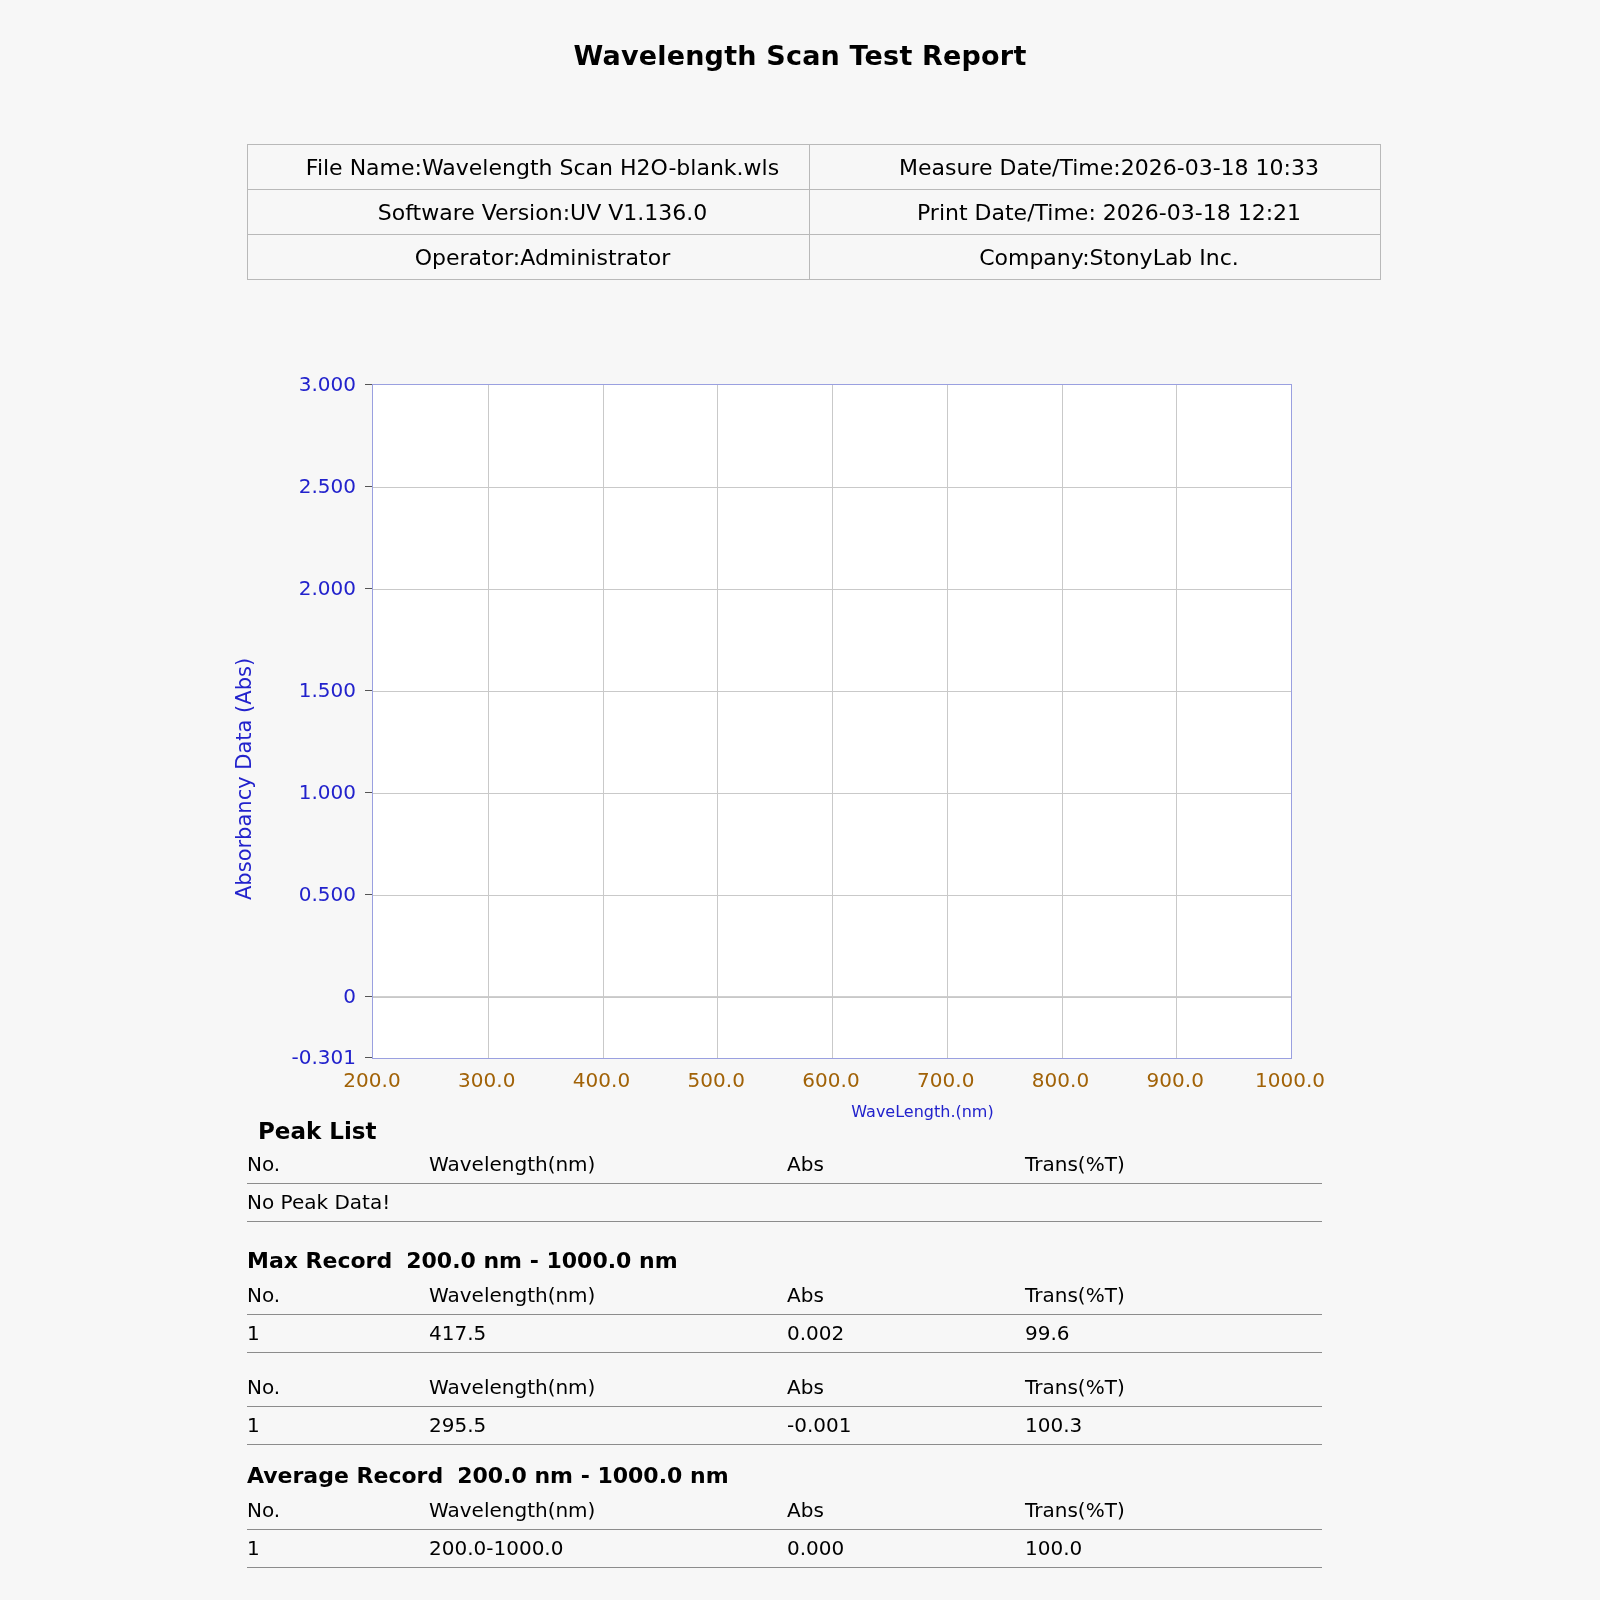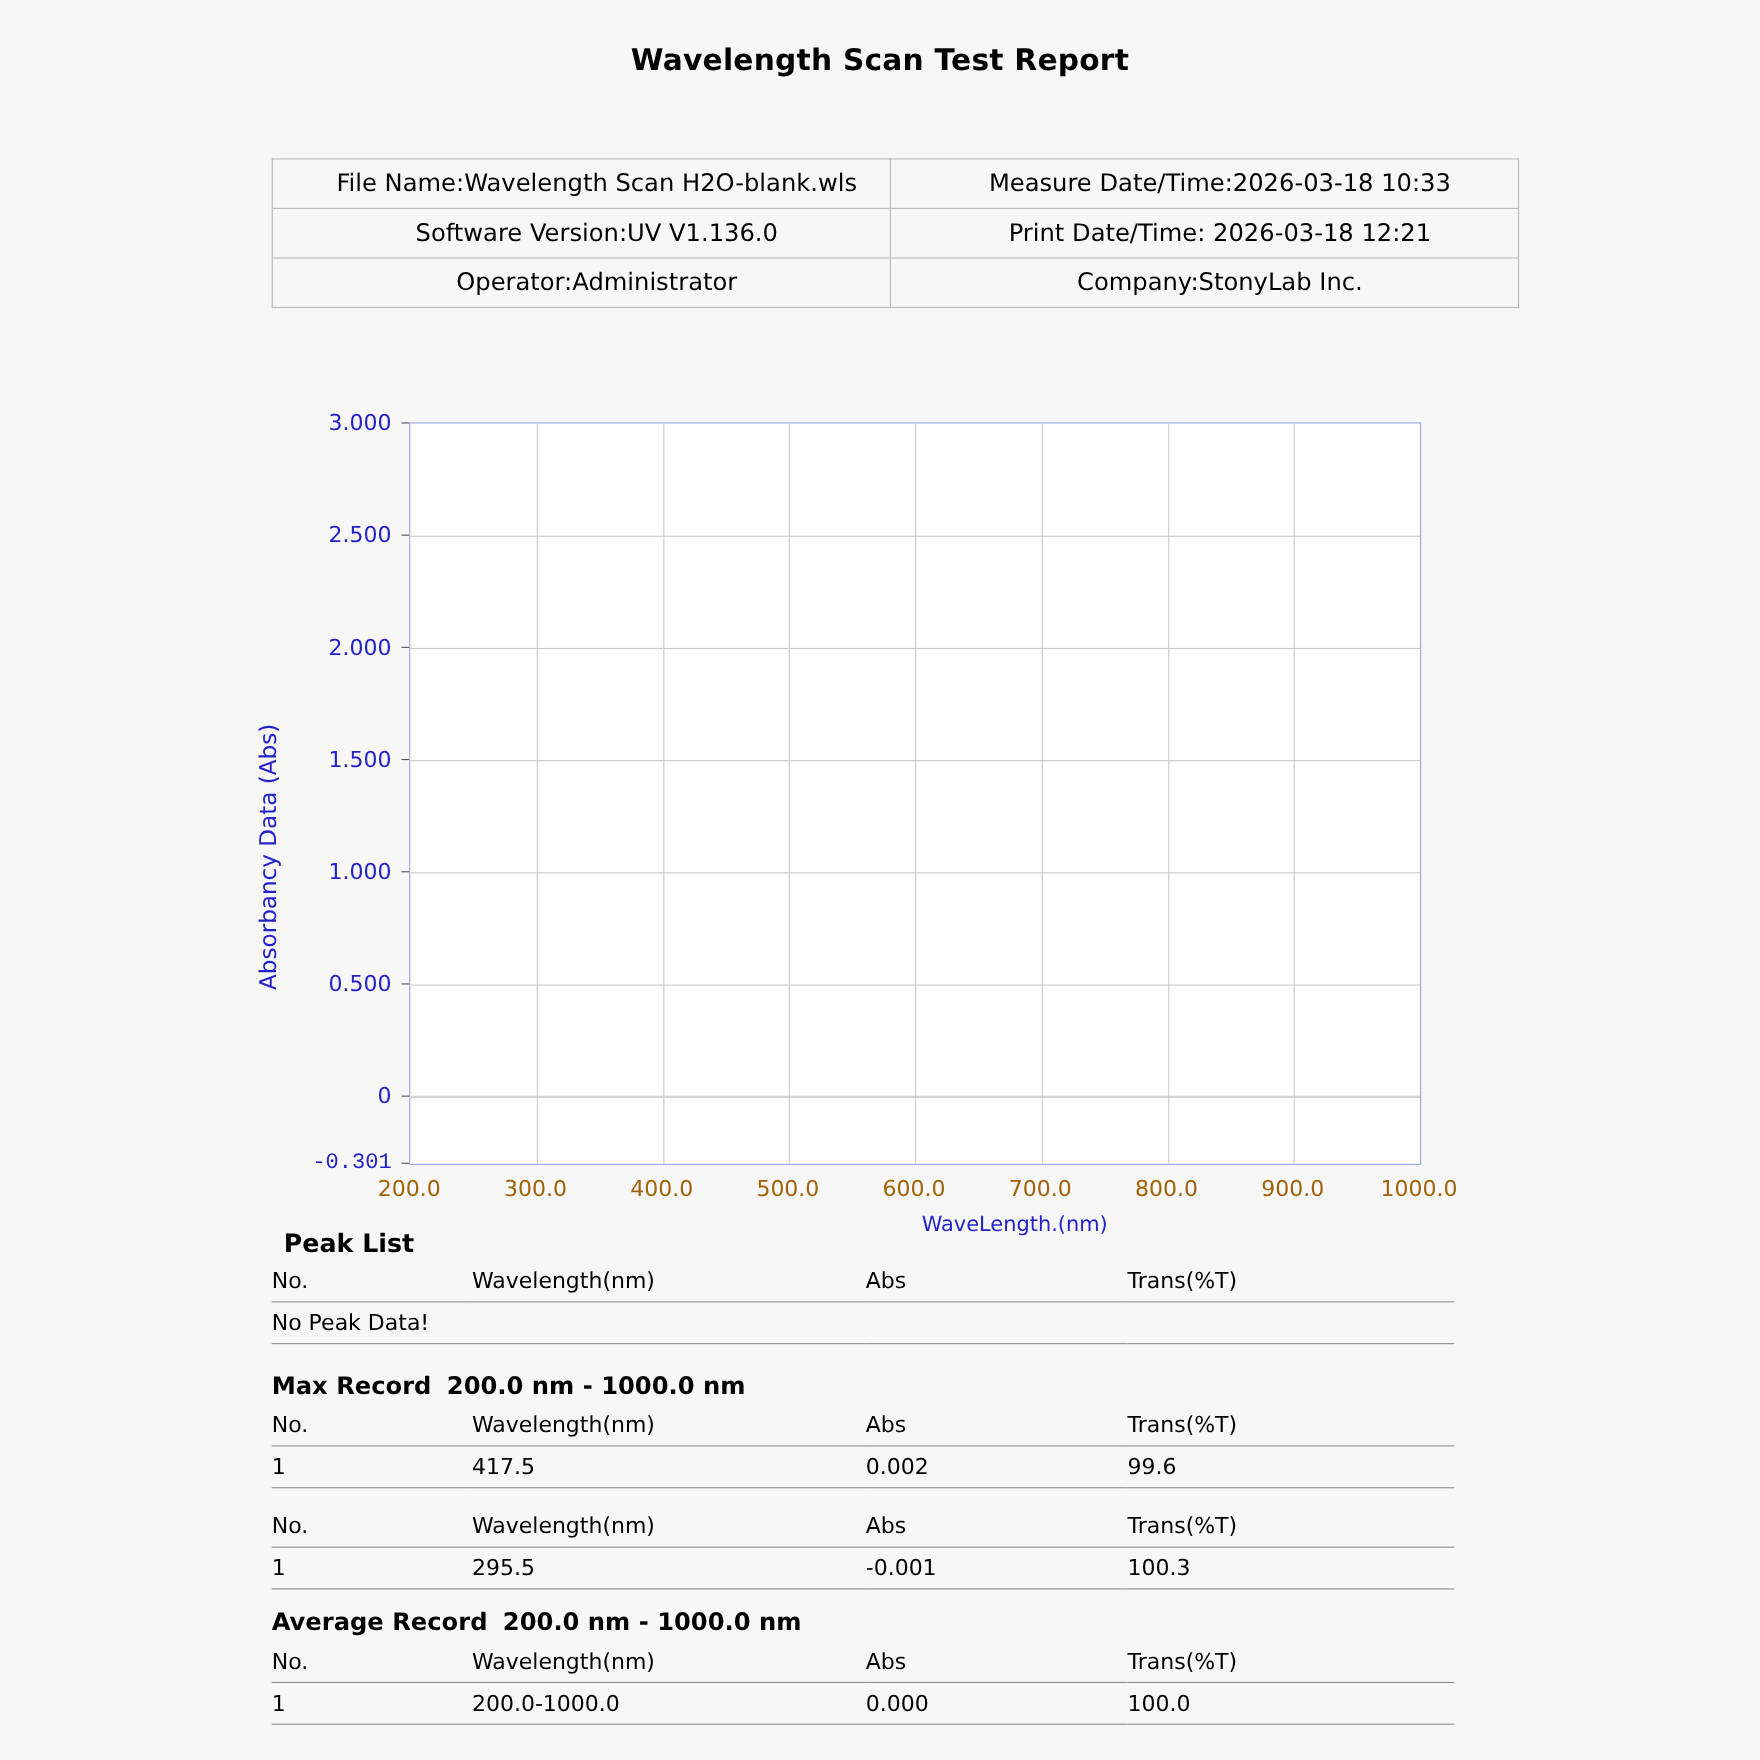--- a/index.html
+++ b/index.html
@@ -115,21 +115,21 @@
     color: #a16207;
     transform: translateX(-50%);
     white-space: nowrap;
   }
   .x-axis-title {
     position: absolute;
     top: 742px;
     left: 0;
     width: 1600px;
     text-align: center;
-    font-size: 19px;
+    font-size: 16px;
     color: #2222cc;
     padding-left: 245px;
     box-sizing: border-box;
   }
 
   
   .lower {
     position: absolute;
     left: 0;
     top: 1078px;
@@ -232,21 +232,21 @@
         <div class="ytick" style="top: 227.878px;">2.000</div>
         <div class="ytick-mark" style="top: 227.878px;"></div>
         <div class="ytick" style="top: 329.816px;">1.500</div>
         <div class="ytick-mark" style="top: 329.816px;"></div>
         <div class="ytick" style="top: 431.755px;">1.000</div>
         <div class="ytick-mark" style="top: 431.755px;"></div>
         <div class="ytick" style="top: 533.694px;">0.500</div>
         <div class="ytick-mark" style="top: 533.694px;"></div>
         <div class="ytick" style="top: 635.633px;">0</div>
         <div class="ytick-mark" style="top: 635.633px;"></div>
-        <div class="ytick" style="top: 697px; font-family: Liberation Mono, monospace;">-0.301</div>
+        <div class="ytick" style="top: 697px;">-0.301</div>
         <div class="ytick-mark" style="top: 697px;"></div>
       </div>
     <div id="xtick-holder">
         <div class="xtick" style="left: 372px;">200.0</div>
         <div class="xtick" style="left: 486.75px;">300.0</div>
         <div class="xtick" style="left: 601.5px;">400.0</div>
         <div class="xtick" style="left: 716.25px;">500.0</div>
         <div class="xtick" style="left: 831px;">600.0</div>
         <div class="xtick" style="left: 945.75px;">700.0</div>
         <div class="xtick" style="left: 1060.5px;">800.0</div>

